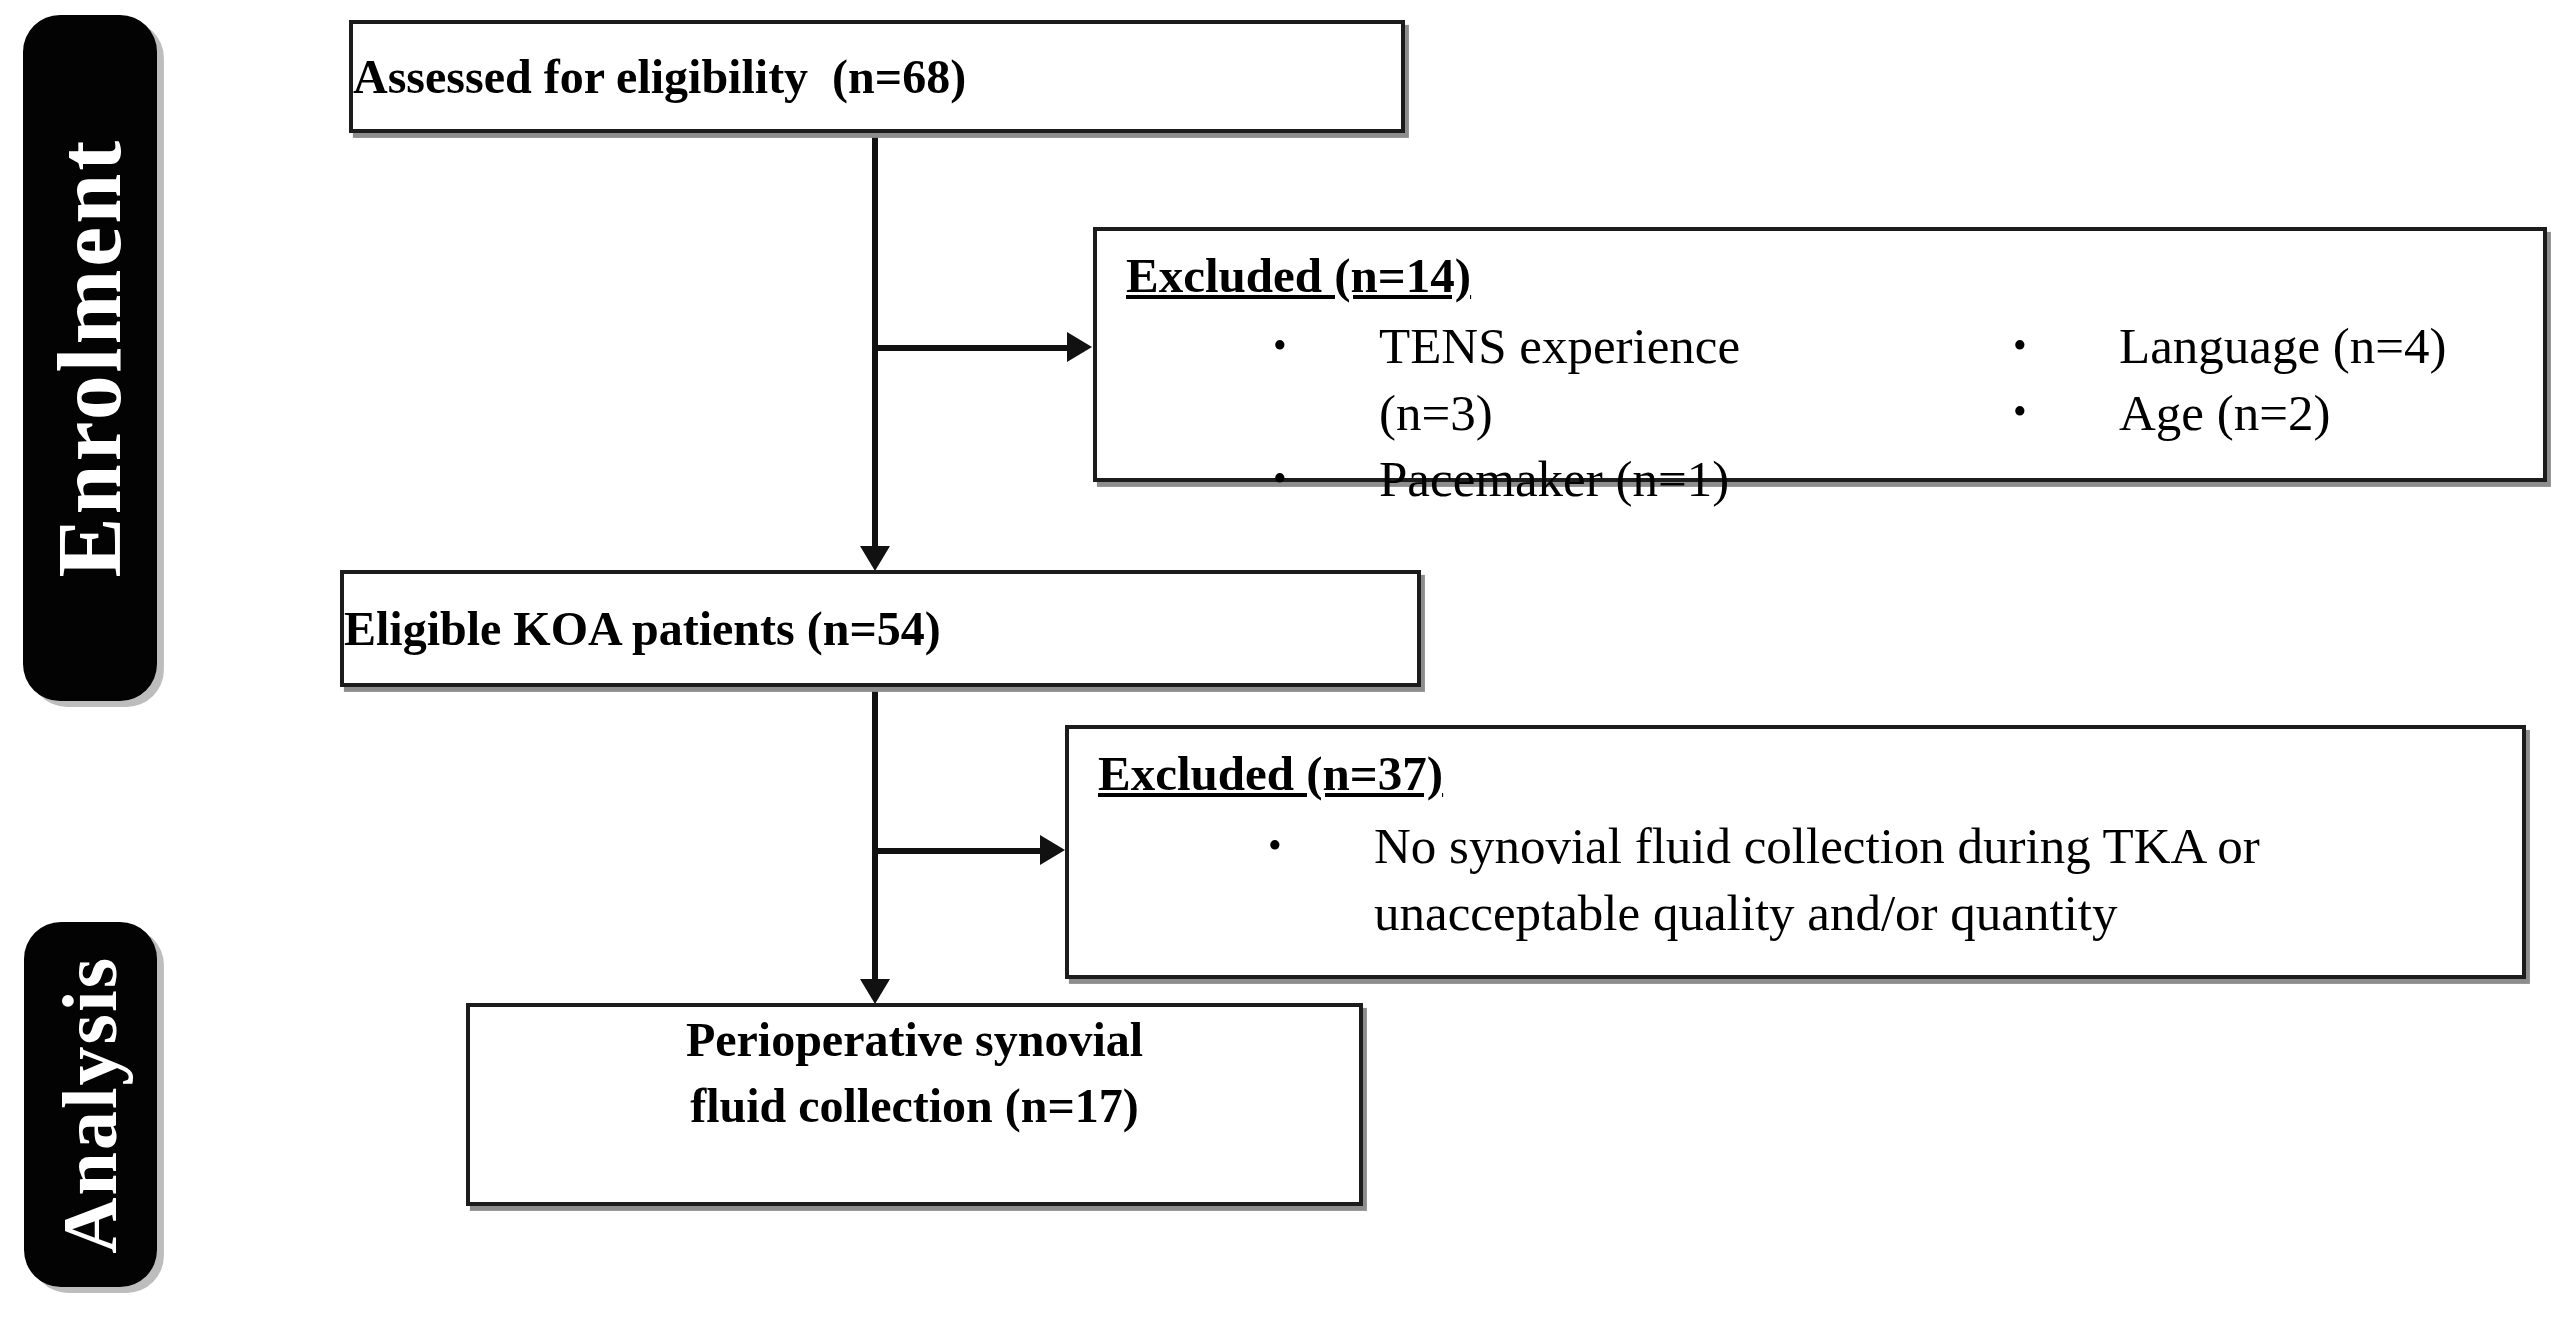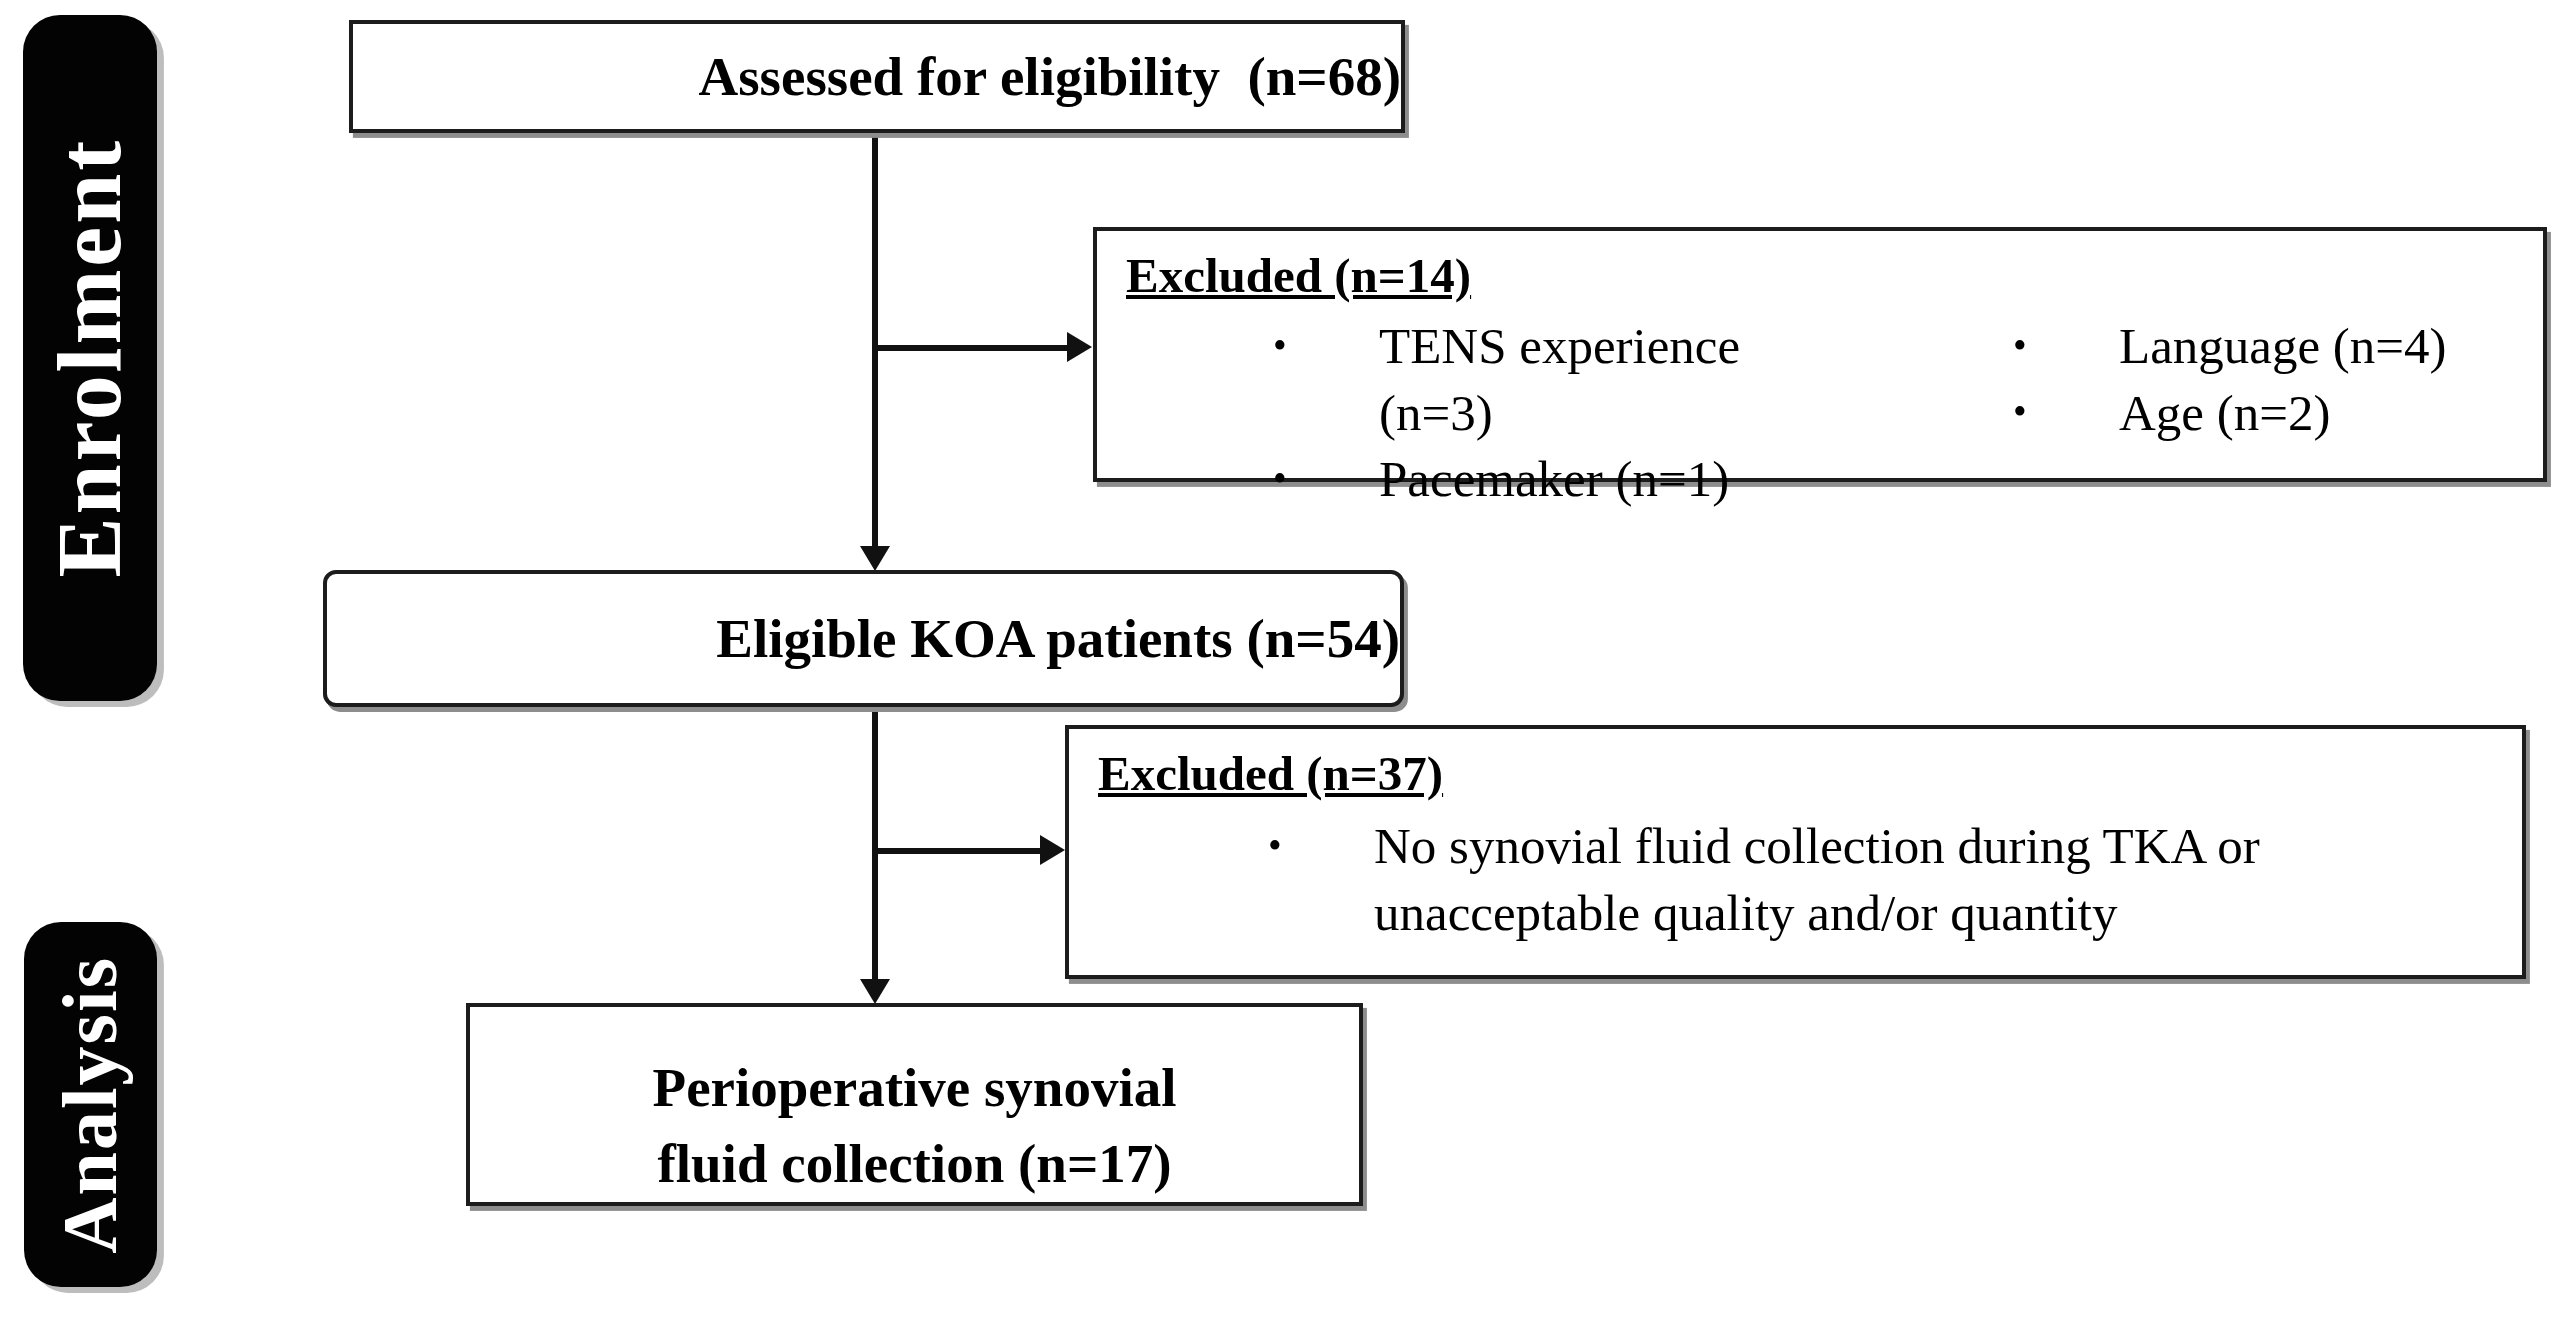--- a/index.html
+++ b/index.html
@@ -20,25 +20,25 @@
   .tab-enrolment{left:22.5px;top:14.7px;width:134px;height:686px;}
   .tab-enrolment .vtext{font-size:90px;letter-spacing:2.9px;}
   .tab-analysis{left:23.5px;top:922px;width:133px;height:365px;}
   .tab-analysis .vtext{font-size:78px;letter-spacing:2px;}
   
   .box{
     position:absolute;background:#ffffff;border:4.9px solid #1c1c1c;
     box-sizing:border-box;box-shadow:3.9px 4.9px 0 #8d8d8d;
   }
   .main-box{
-    display:flex;align-items:center;justify-content:flex-end;
-    font-weight:bold;font-size:55px;white-space:pre;text-align:center;
+    display:flex;align-items:center;justify-content:flex-start;
+    font-weight:bold;font-size:48px;white-space:pre;text-align:center;
   }
   .box-assessed{left:349px;top:19.6px;width:1056px;height:113px;}
-  .box-eligible{left:323px;top:570px;width:1081px;height:137px;border-radius:13px;}
+  .box-eligible{left:340px;top:570px;width:1081px;height:117px;}
   .box-perioperative{
     left:434px;top:1003px;width:897px;height:203px;
     flex-direction:column;line-height:1.38;margin-left:32px;
   }
   .excluded-box{padding:15.7px 19.6px 9.8px 29px;}
   .box-excluded1{left:1093px;top:227px;width:1454px;height:255px;}
   .box-excluded2{left:1065px;top:725px;width:1461px;height:254px;}
   .ex-title{font-weight:bold;font-size:49px;line-height:1.2;text-decoration:underline;}
   .ex-columns{display:flex;margin-top:7.8px;}
   .ex-col{display:flex;flex-direction:column;}

